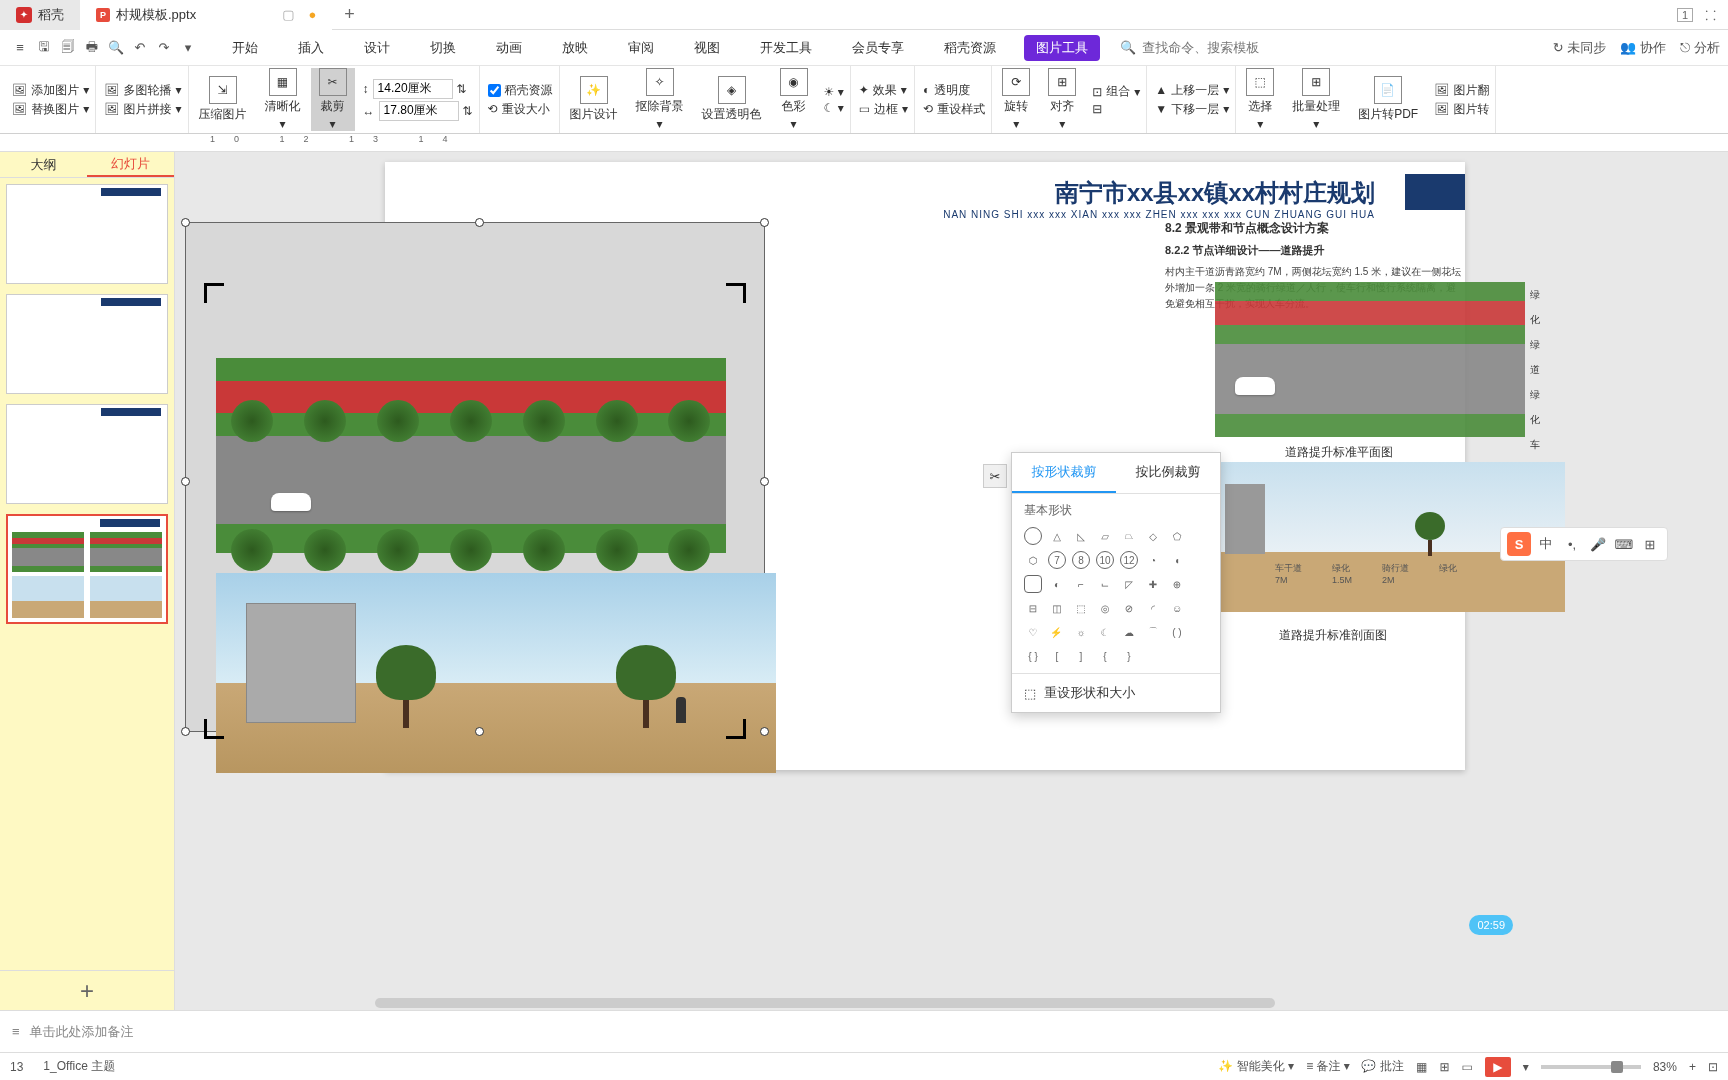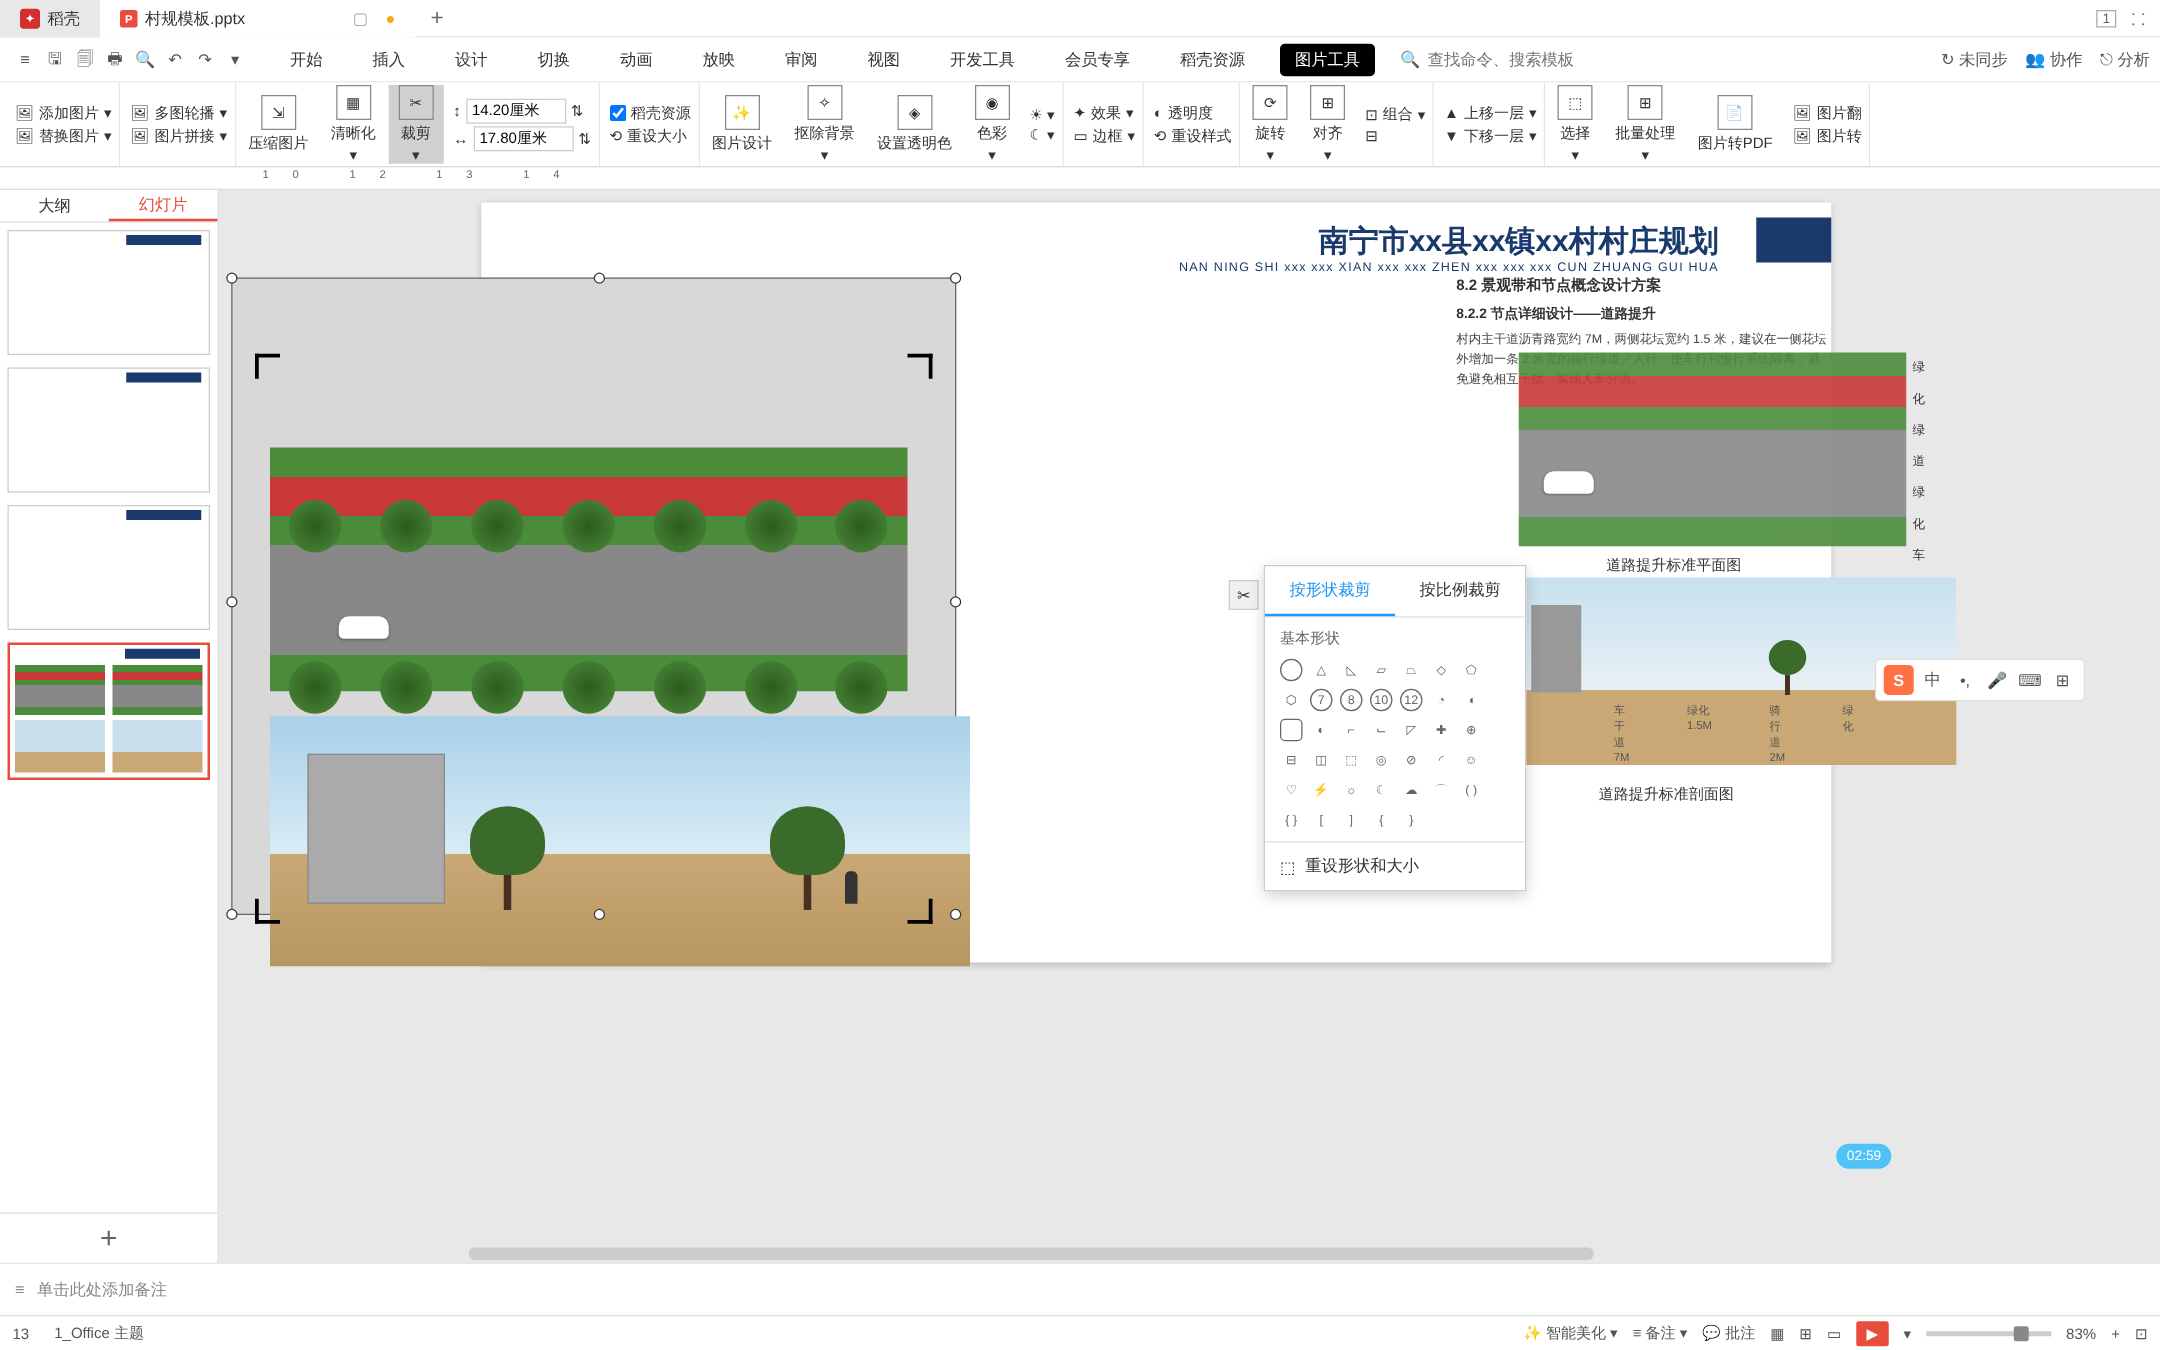--- a/index.html
+++ b/index.html
@@ -10,36 +10,36 @@
 .tab.inactive{background:#e8e8e8;}
 .tab-icon{width:16px;height:16px;display:inline-block;}
 .doke-icon{background:#d32f2f;border-radius:3px;color:#fff;font-size:10px;display:flex;align-items:center;justify-content:center;}
 .ppt-icon{background:#e74c3c;border-radius:2px;width:14px;height:14px;display:flex;align-items:center;justify-content:center;color:#fff;font-size:9px;font-weight:bold;}
 .tab-add{padding:0 12px;color:#666;font-size:18px;cursor:pointer;}
 .title-right{margin-left:auto;display:flex;align-items:center;gap:12px;padding-right:12px;color:#666;}
 .quickbar{height:36px;background:#fff;display:flex;align-items:center;padding:0 8px;border-bottom:1px solid #e5e5e5;}
 .qb-btn{width:24px;height:24px;display:flex;align-items:center;justify-content:center;color:#555;cursor:pointer;}
 .menu-tabs{display:flex;gap:16px;margin-left:20px;}
 .menu-tab{padding:4px 12px;color:#333;cursor:pointer;}
-.menu-tab.pic{background:#000000;color:#fff;border-radius:4px;}
+.menu-tab.pic{background:#6d28d9;color:#fff;border-radius:4px;}
 .search-box{margin-left:20px;display:flex;align-items:center;gap:6px;color:#999;}
 .search-input{border:none;outline:none;font-size:13px;width:140px;}
 .menu-right{margin-left:auto;display:flex;gap:14px;align-items:center;color:#555;}
 .ribbon{height:68px;background:#fff;display:flex;align-items:center;padding:0 6px;border-bottom:1px solid #d0d0d0;gap:2px;}
 .rb-group{display:flex;flex-direction:column;gap:2px;padding:2px 6px;border-right:1px solid #e5e5e5;height:100%;justify-content:center;}
 .rb-item{display:flex;align-items:center;gap:4px;font-size:12px;color:#333;cursor:pointer;white-space:nowrap;}
 .rb-big{display:flex;flex-direction:column;align-items:center;justify-content:center;gap:2px;font-size:12px;padding:0 8px;cursor:pointer;}
 .rb-big-icon{width:28px;height:28px;border:1px solid #888;display:flex;align-items:center;justify-content:center;}
 .rb-crop{background:#d0d0d0;}
 .dim-row{display:flex;align-items:center;gap:4px;font-size:12px;}
 .dim-input{border:1px solid #ccc;width:80px;height:20px;padding:0 4px;font-size:12px;}
 .ruler{height:18px;background:#fff;border-bottom:1px solid #ddd;position:relative;font-size:9px;color:#666;overflow:hidden;}
 .ruler-marks{position:absolute;left:210px;top:0;white-space:nowrap;letter-spacing:19px;}
 .workspace{display:flex;height:calc(100% - 30px - 36px - 68px - 18px - 42px - 28px);background:#e8e8e8;}
-.side-panel{width:175px;background:#ffffff;border-right:1px solid #ddd;display:flex;flex-direction:column;justify-content:flex-end;}
+.side-panel{width:175px;background:#fef9c3;border-right:1px solid #ddd;display:flex;flex-direction:column;justify-content:flex-end;}
 .side-tabs{display:flex;height:26px;border-bottom:1px solid #ddd;}
 .side-tab{flex:1;display:flex;align-items:center;justify-content:center;font-size:13px;cursor:pointer;}
 .side-tab.active{border-bottom:2px solid #e74c3c;color:#e74c3c;}
 .thumbs{flex:1;overflow:auto;padding:6px;}
 .thumb{border:1px solid #ccc;margin-bottom:10px;background:#fff;height:100px;position:relative;font-size:7px;padding:4px;}
 .thumb.current{border:2px solid #e74c3c;}
 .thumb-title{position:absolute;top:3px;right:6px;width:60px;height:8px;background:#1a3a6e;}
 .chapter-label{position:absolute;left:4px;bottom:28px;background:#1a3a6e;color:#fff;padding:2px 6px;font-size:9px;}
 .add-slide{height:40px;display:flex;align-items:center;justify-content:center;font-size:24px;color:#666;cursor:pointer;border-top:1px solid #ddd;}
 .canvas-area{flex:1;position:relative;overflow:hidden;}
@@ -65,21 +65,21 @@
 .tree{width:42px;height:42px;background:radial-gradient(circle,#2d5a1e,#4a8c3a);border-radius:50%;}
 .section-img{position:absolute;left:30px;top:350px;width:560px;height:200px;background:linear-gradient(to bottom,#a8d0e8 0%,#d8ecf5 55%,#c9a876 55%,#b89660 100%);}
 .building{position:absolute;left:30px;bottom:50px;width:110px;height:120px;background:#aaa;border:1px solid #888;}
 .section-tree{position:absolute;bottom:48px;width:60px;height:80px;}
 .tree-crown{width:60px;height:55px;background:#3a6b2a;border-radius:50% 50% 40% 40%;}
 .tree-trunk{width:6px;height:28px;background:#4a3020;margin:0 auto;}
 .extra-img{position:absolute;left:830px;top:120px;width:310px;height:155px;background:linear-gradient(to bottom,#4a8c3a 0%,#4a8c3a 12%,#c93838 12%,#c93838 28%,#4a8c3a 28%,#4a8c3a 40%,#888 40%,#888 85%,#4a8c3a 85%);opacity:0.9;}
 .extra-labels{position:absolute;left:1145px;top:120px;font-size:10px;line-height:25px;}
 .extra-caption{position:absolute;font-size:12px;color:#333;}
 .extra-section{position:absolute;left:830px;top:300px;width:350px;height:150px;background:linear-gradient(to bottom,#c8e0ee 0%,#e8f0f5 60%,#c9a876 60%);}
-.dim-labels{position:absolute;left:860px;top:400px;font-size:9px;display:flex;gap:46px;color:#555;}
+.dim-labels{position:absolute;left:860px;top:400px;font-size:9px;display:flex;gap:30px;color:#555;}
 .crop-popup{position:absolute;left:836px;top:300px;width:210px;background:#fff;border:1px solid #ccc;box-shadow:0 4px 12px rgba(0,0,0,0.2);z-index:100;}
 .crop-tool-icon{position:absolute;left:808px;top:312px;width:24px;height:24px;background:#f0f0f0;border:1px solid #ccc;display:flex;align-items:center;justify-content:center;z-index:100;}
 .popup-tabs{display:flex;border-bottom:1px solid #e0e0e0;}
 .popup-tab{flex:1;padding:10px 0;text-align:center;font-size:13px;cursor:pointer;}
 .popup-tab.active{color:#2196f3;border-bottom:2px solid #2196f3;}
 .popup-section{padding:8px 12px;}
 .popup-label{font-size:12px;color:#666;margin-bottom:8px;}
 .shape-grid{display:flex;flex-wrap:wrap;gap:6px;}
 .shape-item{width:18px;height:18px;border:1.5px solid #666;cursor:pointer;display:flex;align-items:center;justify-content:center;font-size:10px;color:#666;}
 .shape-item.round{border-radius:50%;}

